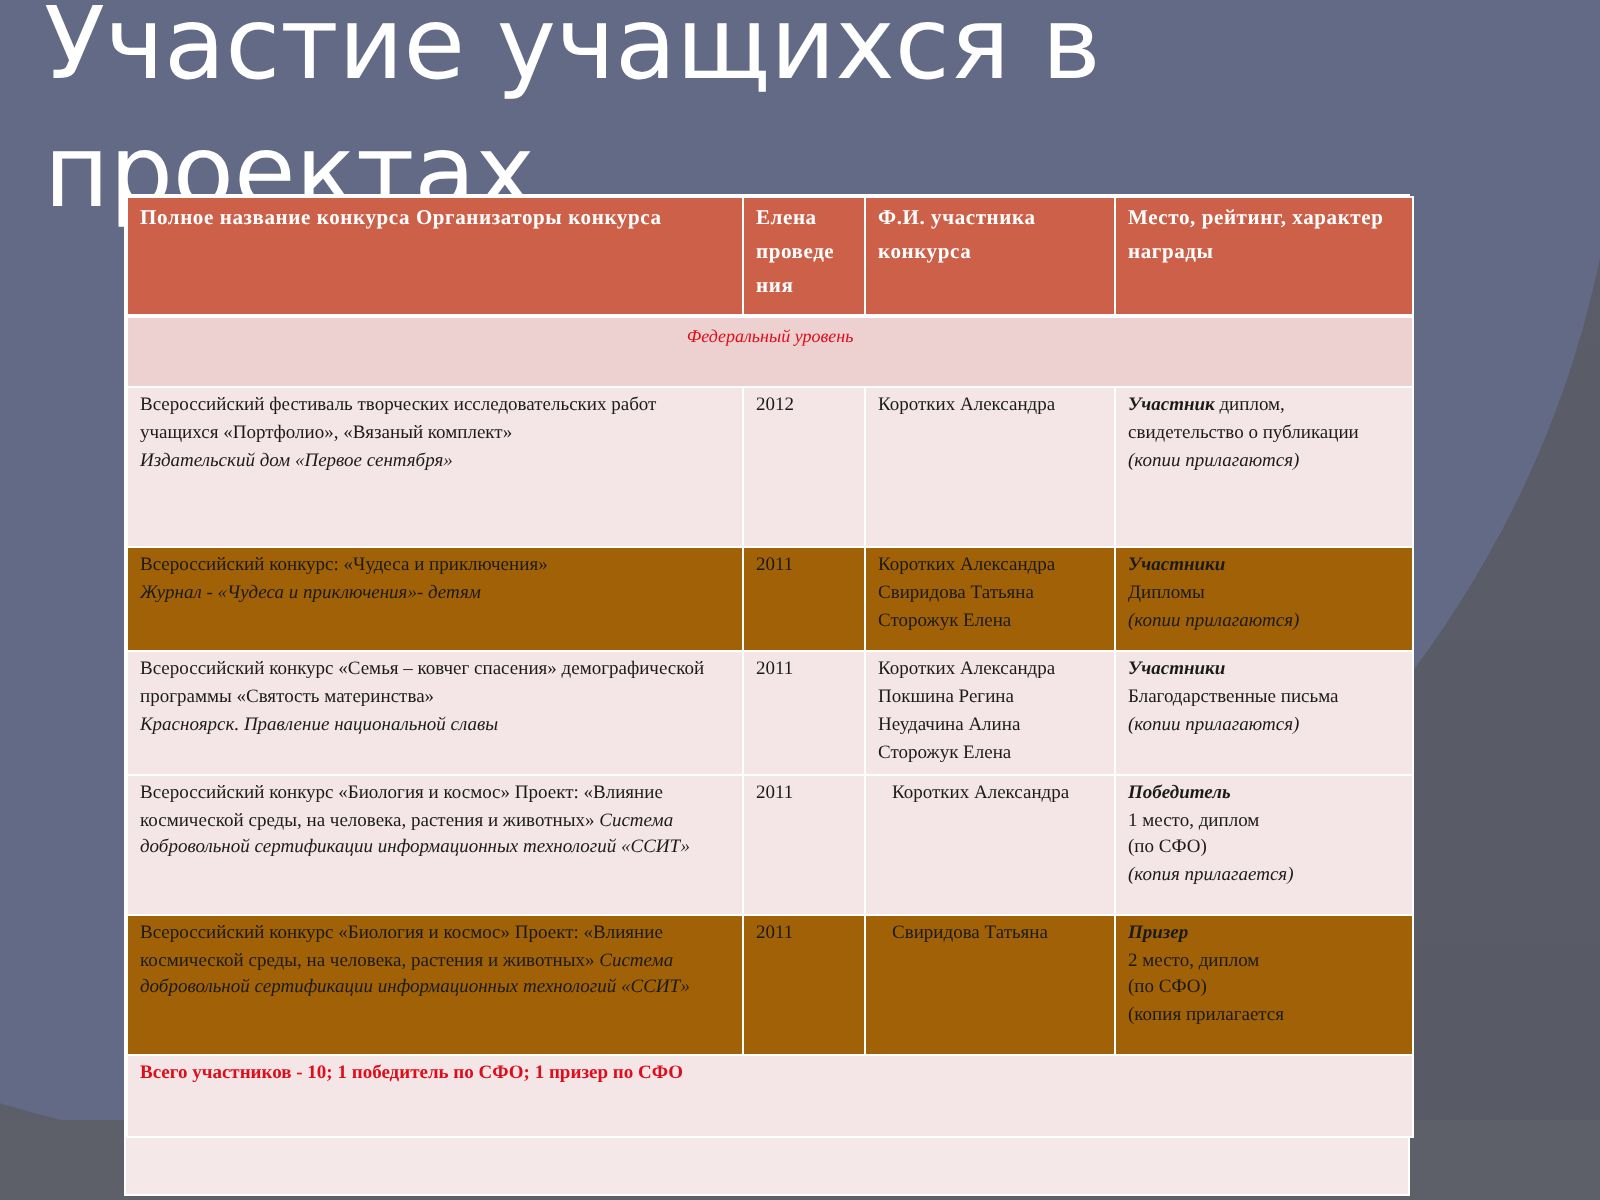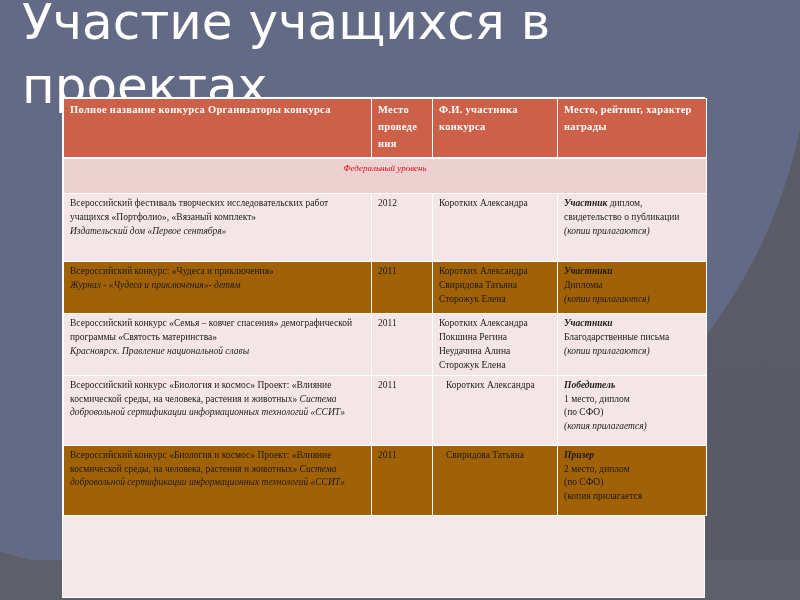--- a/index.html
+++ b/index.html
@@ -115,30 +115,30 @@
   <table>
     <colgroup>
       <col style="width:308px">
       <col style="width:61px">
       <col style="width:125px">
       <col style="width:149px">
     </colgroup>
     <tbody>
         <tr>
       <th>Полное название конкурса  Организаторы конкурса</th>
-      <th>Место проведе ния</th>
+      <th>Елена проведе ния</th>
       <th>Ф.И. участника конкурса</th>
       <th>Место, рейтинг, характер награды</th>
     </tr>
 
     <tr class="section">
       <td colspan="4">Федеральный уровень</td>
     </tr>
 
-    <tr class="light" style="height:68px">
+    <tr class="light" style="height:80px">
       <td>
         <span>Всероссийский фестиваль творческих исследовательских работ учащихся «Портфолио», «Вязаный комплект»</span>
         <span class="it line">Издательский дом «Первое сентября»</span>
       </td>
       <td>2012</td>
       <td>
         <span class="line">Коротких Александра</span>
       </td>
       <td>
         <span class="b">Участник</span>
@@ -212,15 +212,18 @@
         <span class="line">Свиридова Татьяна</span>
       </td>
       <td>
         <span class="b line">Призер</span>
         <span class="line">2 место, диплом</span>
         <span class="line">(по СФО)</span>
         <span class="line">(копия прилагается</span>
       </td>
     </tr>
 
+    <tr class="total">
+      <td colspan="4">Всего участников  - 10; 1 победитель по СФО; 1 призер по СФО</td>
+    </tr>
   </tbody>
     </table>
 </div>
 
 </body></html>

